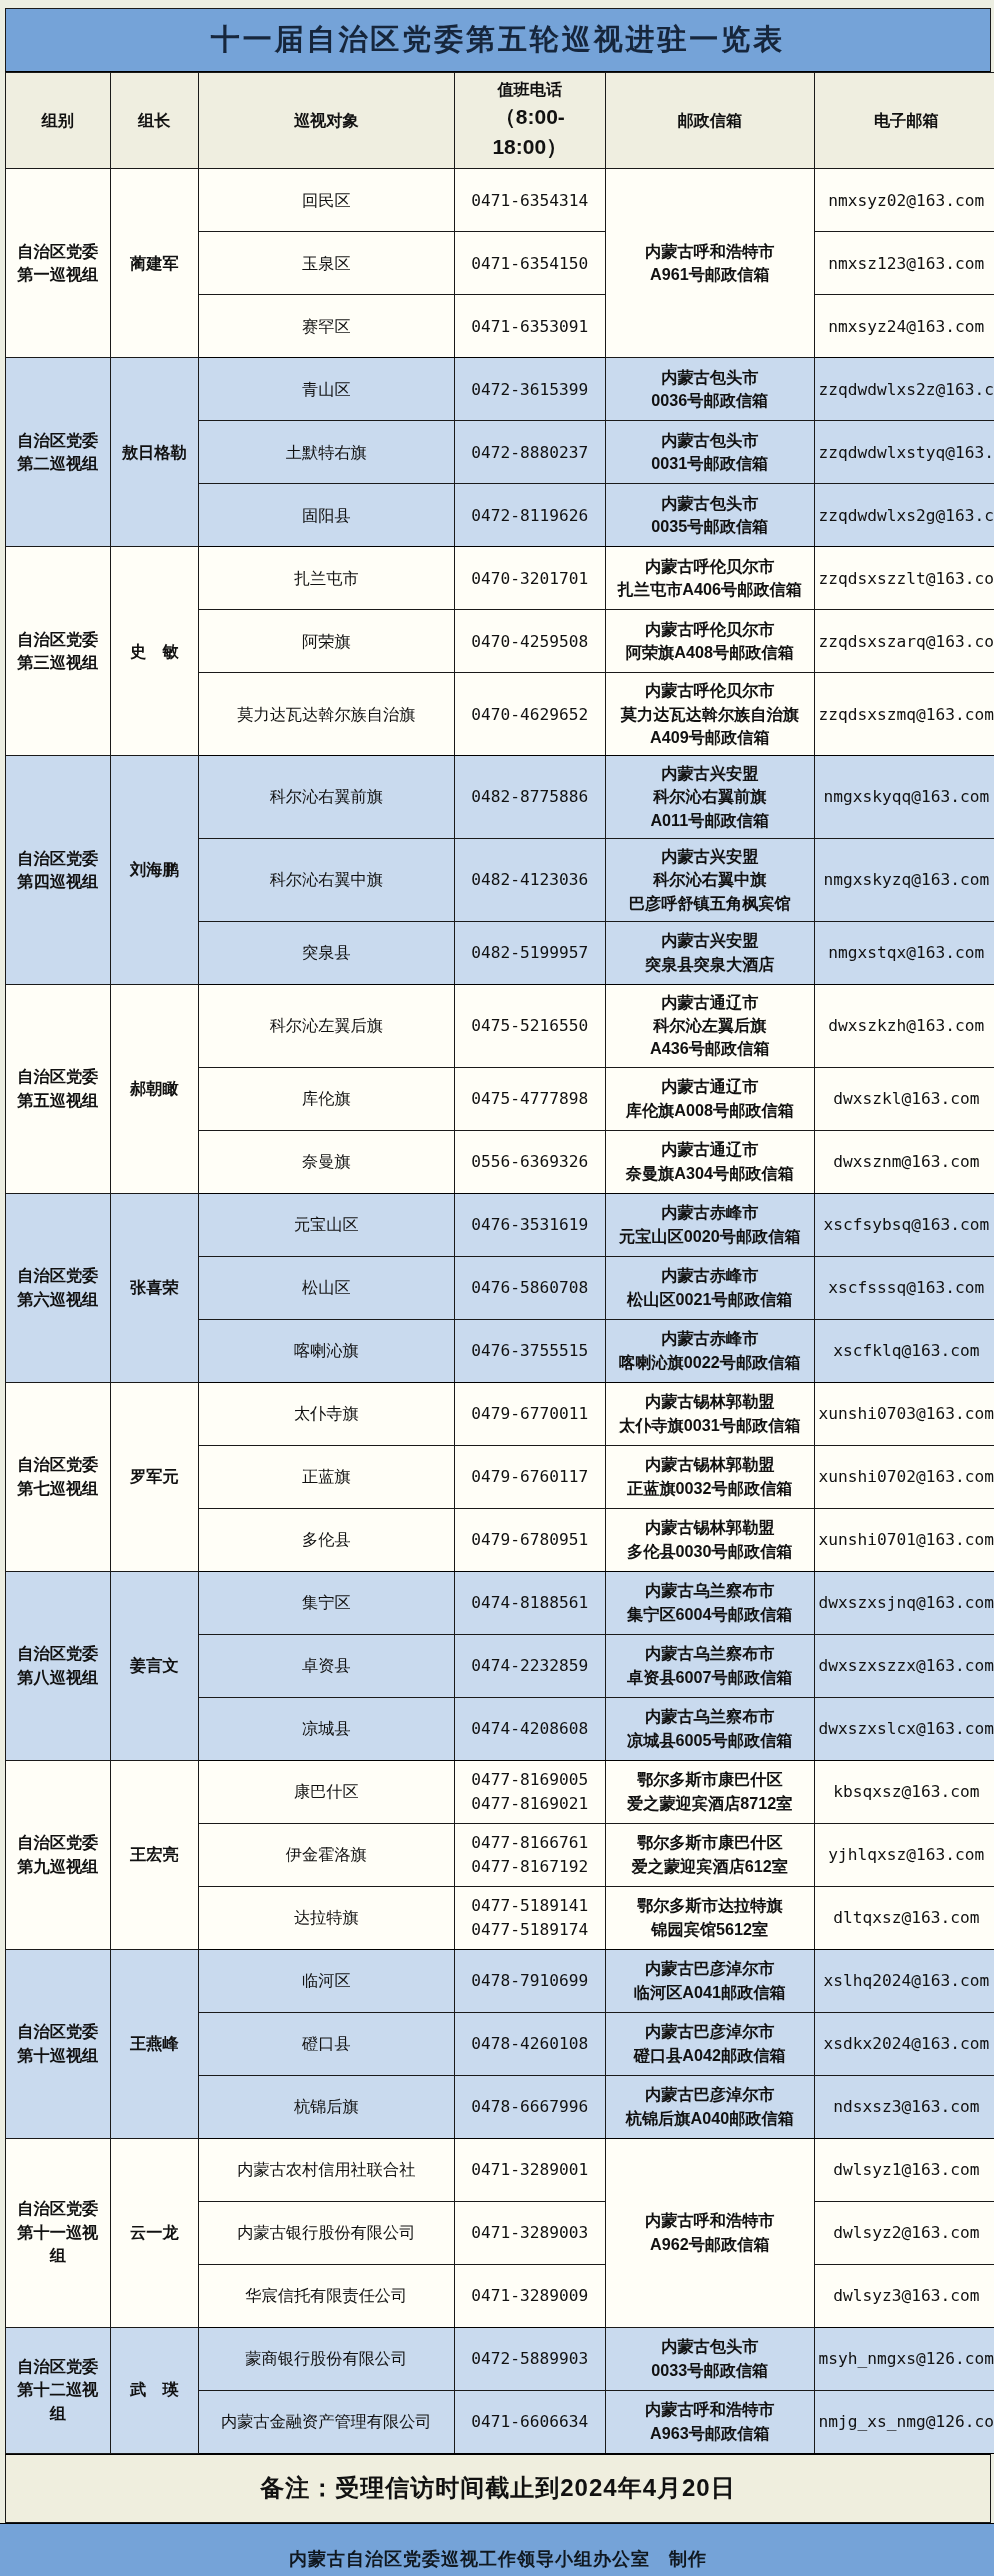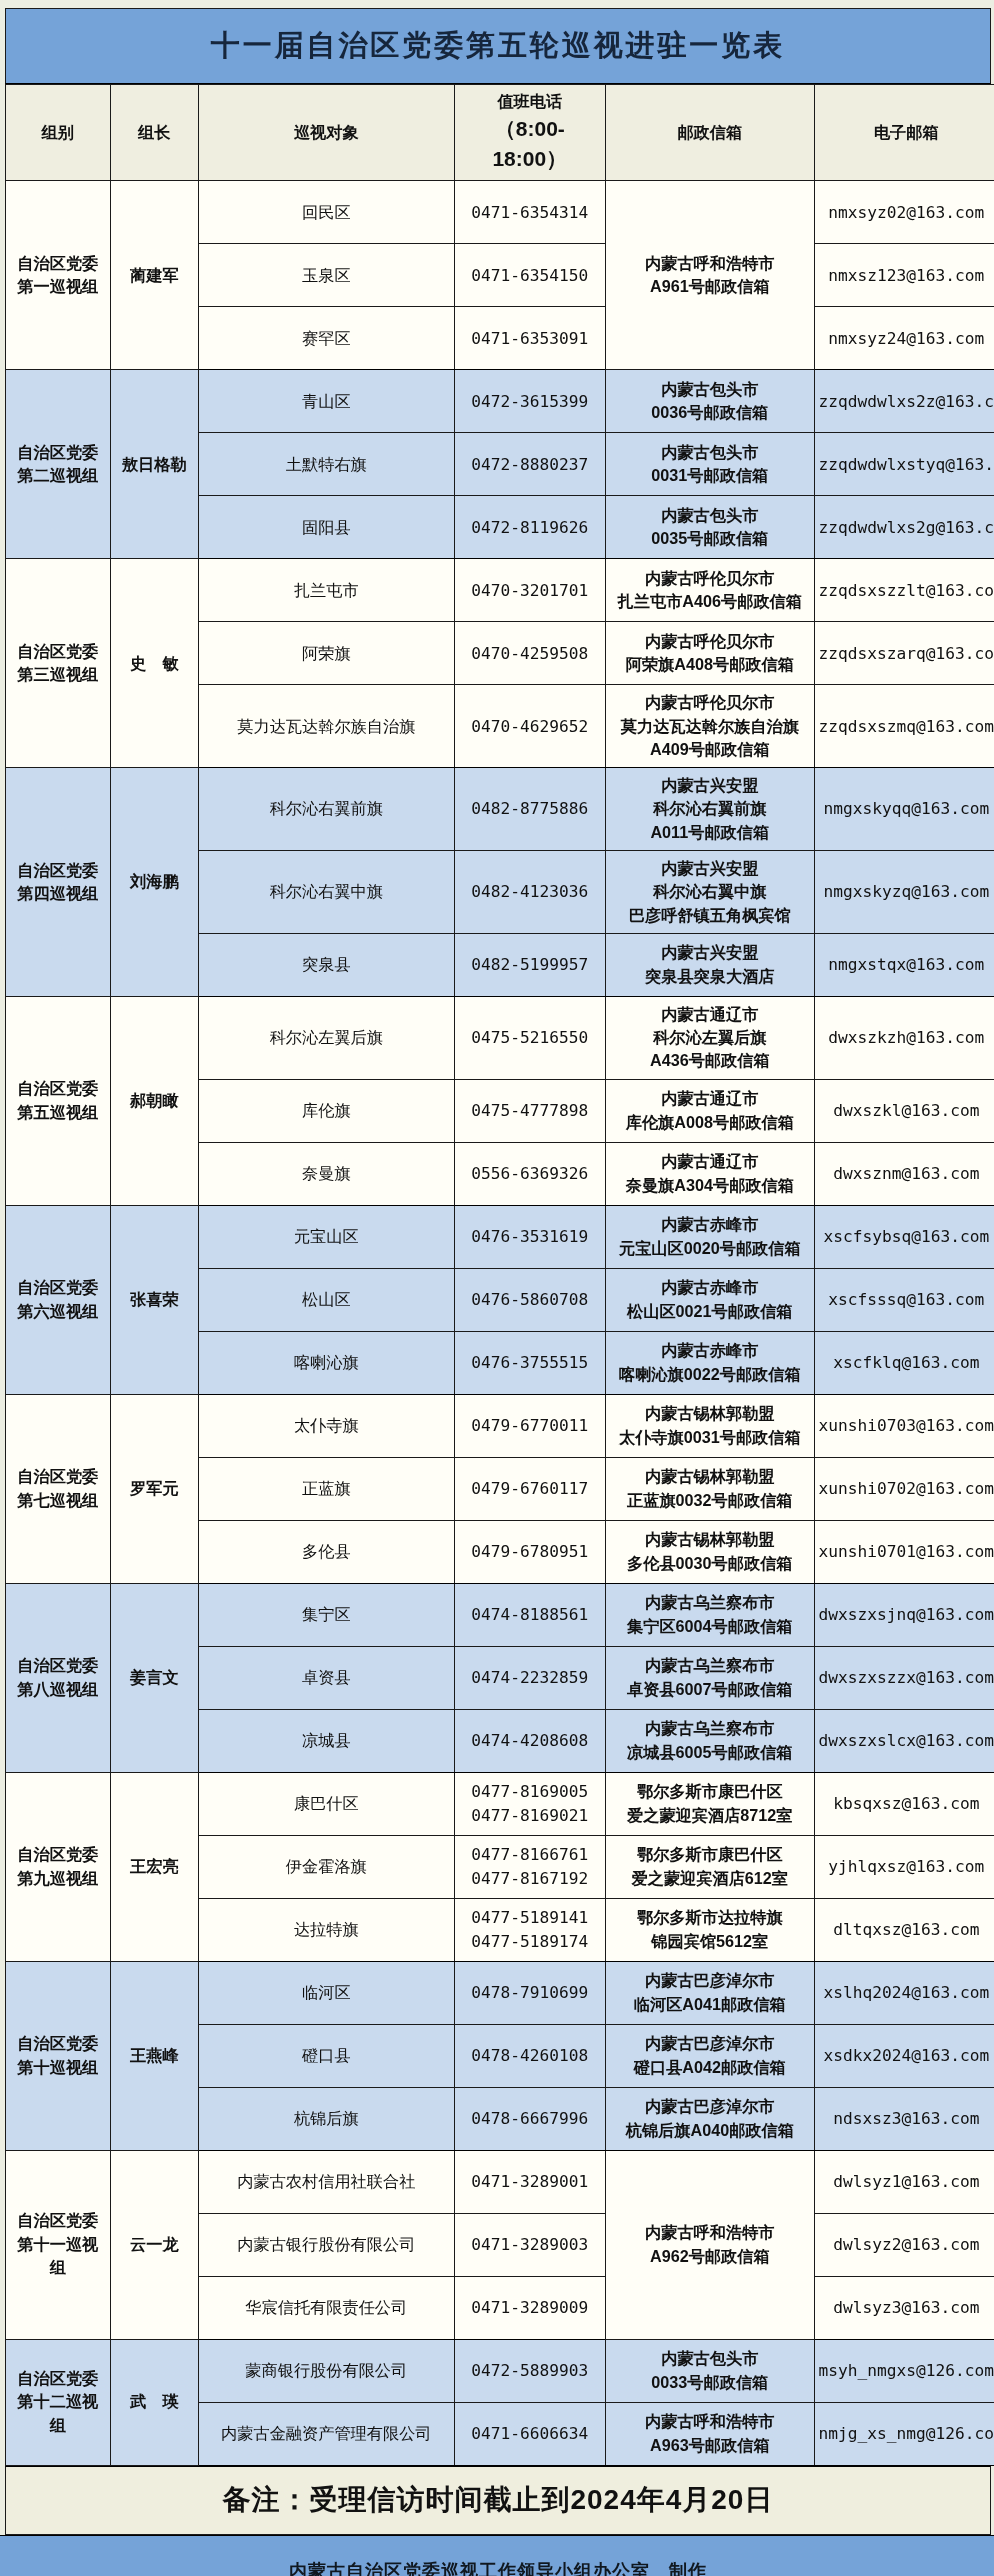--- a/index.html
+++ b/index.html
@@ -15,21 +15,21 @@
     width:994px;
     background:#e9eadf;
     font-family:"Liberation Sans","DejaVu Sans",sans-serif;
     color:#111;
   }
   .sheet{width:994px;padding:7.6px 2.9px 0 4.8px;background:#eceee2;}
   .title-bar{
     background:var(--c-blue);
     border:1px solid var(--c-border);
     border-bottom:1.9px solid #000;
-    height:76px;
+    height:64px;
     display:flex;align-items:center;justify-content:center;
     font-size:29px;font-weight:bold;letter-spacing:2.9px;color:#16263c;
   }
   table.grid{
     width:100%;
     border-collapse:collapse;
     table-layout:fixed;
   }
   table.grid th, table.grid td{
     border:1px solid var(--c-border);
@@ -62,21 +62,21 @@
     font-family:"DejaVu Sans Mono","Liberation Mono",monospace;
     font-size:16px;
   }
   td.mailbox-cell{font-size:15px;font-weight:bold;}
   .note-bar{
     background:var(--c-note);
     border:1px solid var(--c-border);
     border-top:1.9px solid #000;
     height:69px;
     display:flex;align-items:center;justify-content:center;
-    font-size:28px;font-weight:bold;letter-spacing:1px;
+    font-size:24px;font-weight:bold;letter-spacing:1px;
   }
   .footer-bar{
     background:var(--c-blue);
     border-top:1.9px solid #000;
     height:72px;
     margin:0 -4.8px 0 -4.8px;
     display:flex;align-items:center;justify-content:center;
     font-size:18px;font-weight:bold;color:#101820;letter-spacing:1px;
   }
 </style>

